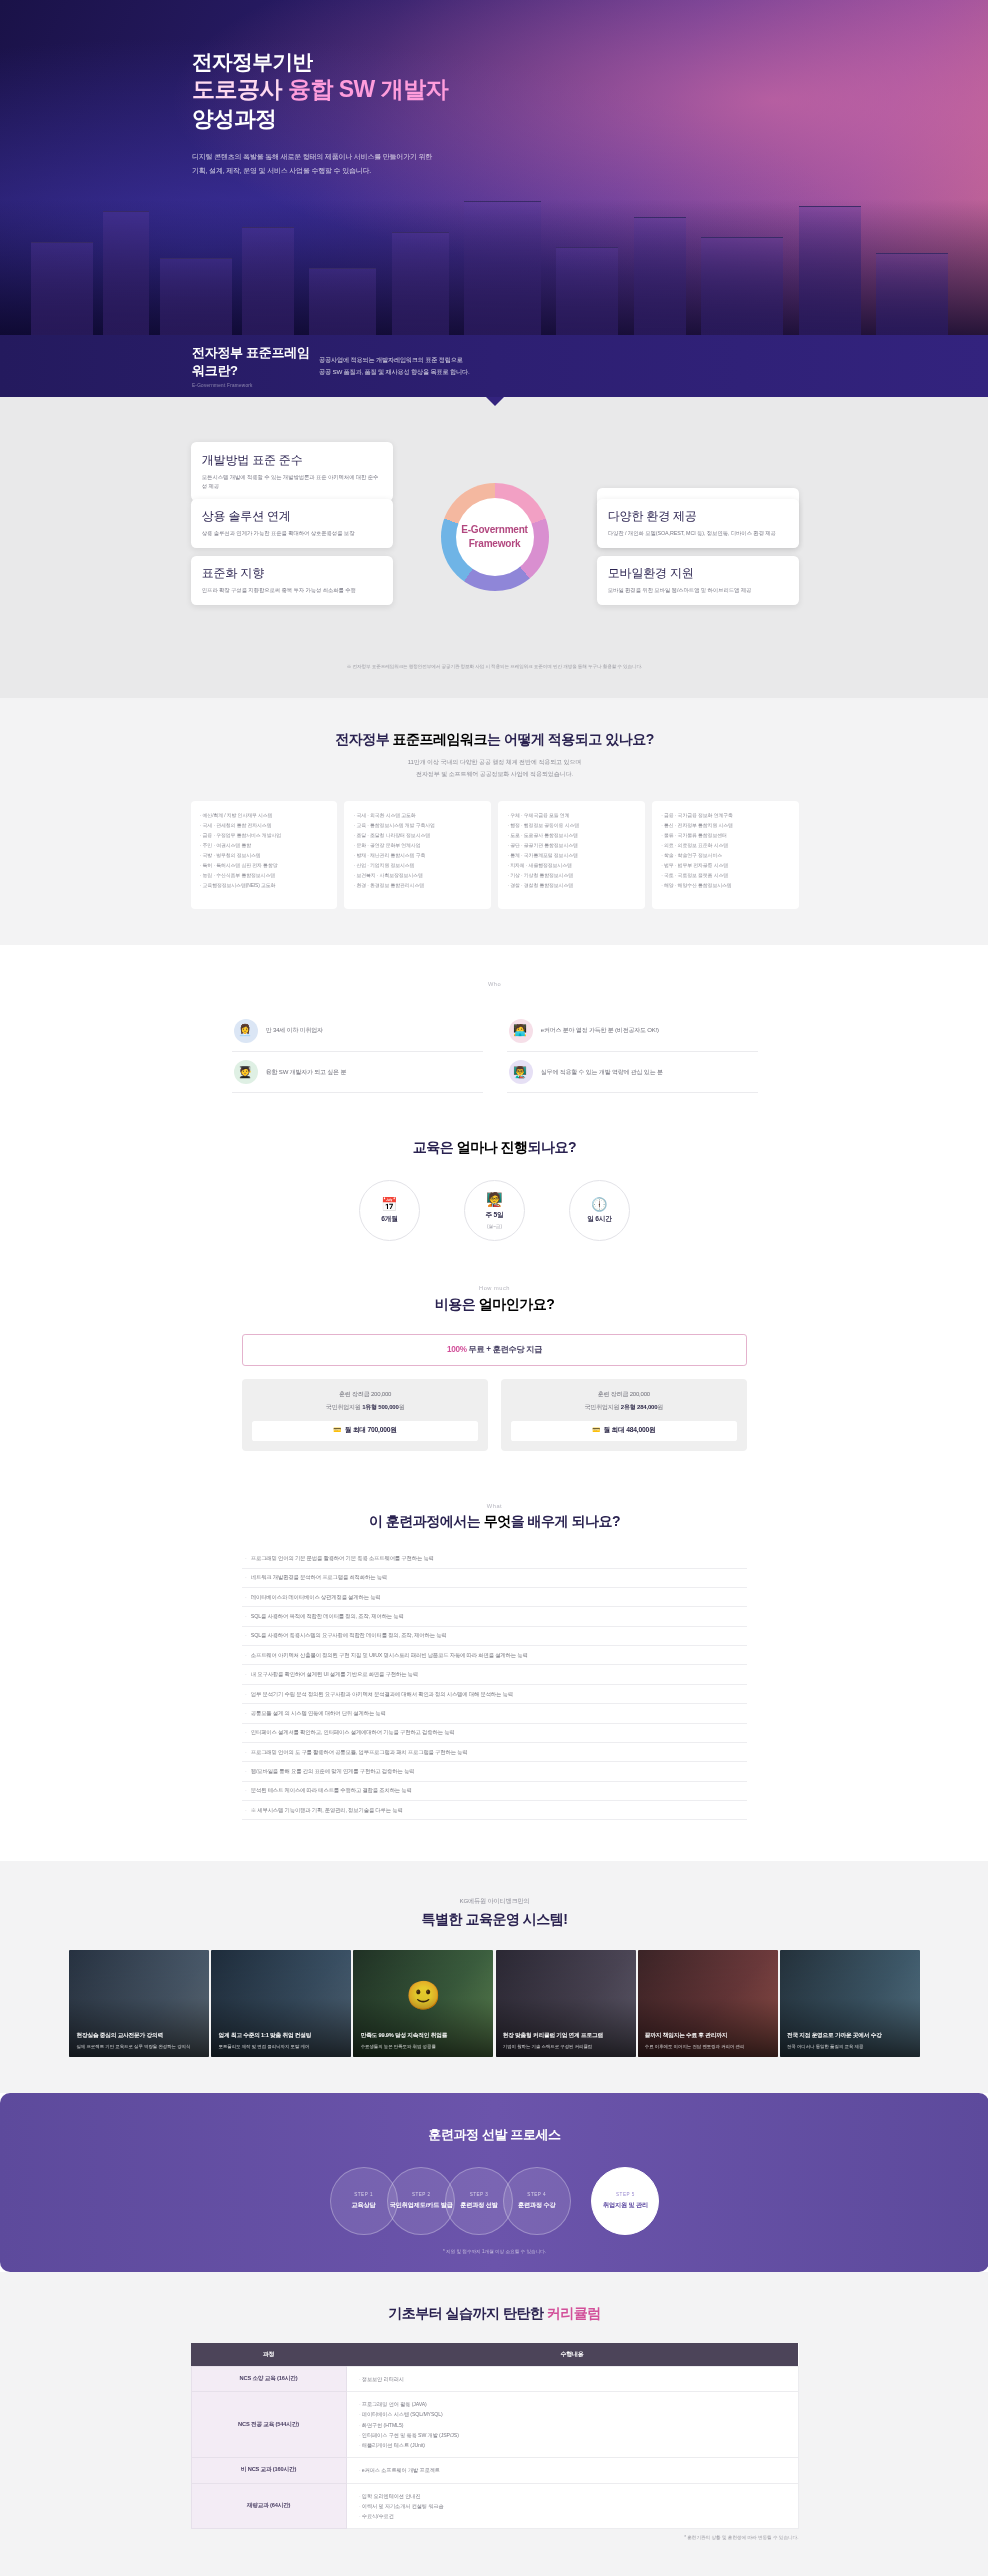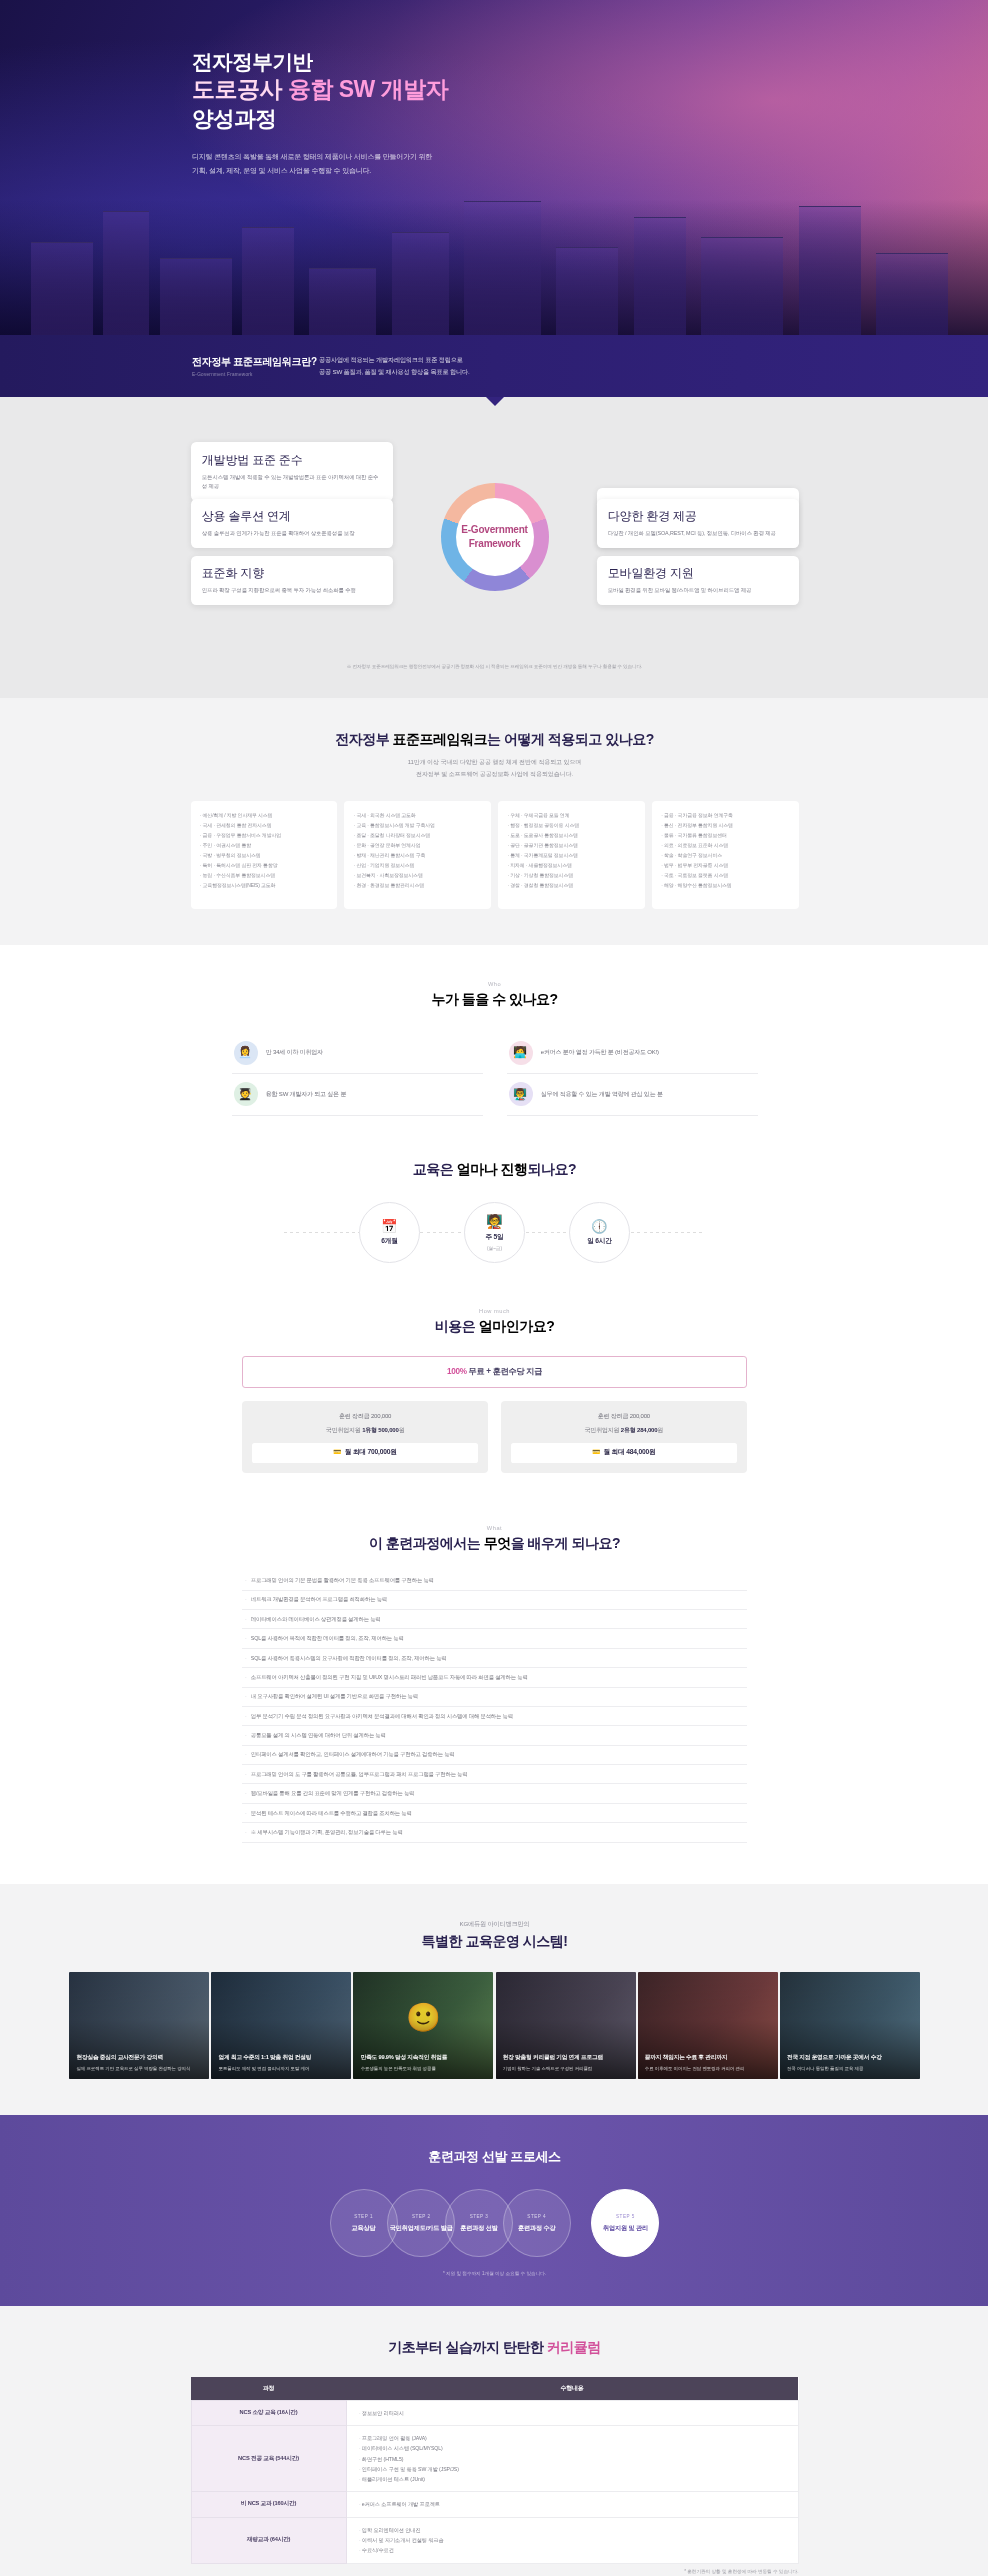--- a/index.html
+++ b/index.html
@@ -45,21 +45,21 @@
   .hero-desc { margin-top: 17.5px; color: rgba(255,255,255,.8); font-size: 7px; line-height: 2; letter-spacing: -0.2px; }
 
   
   .band {
     position: relative;
     background: linear-gradient(90deg, #241a5e 0%, #2d1f72 50%, #33237e 100%);
     height: 62px;
     display: flex; align-items: center;
   }
   .band-left { width: 319px; padding-left: 192px; color: #fff; }
-  .band-left .bt { font-size: 10px; font-weight: 700; letter-spacing: -0.3px; }
+  .band-left .bt { font-size: 13px; font-weight: 700; letter-spacing: -0.3px; }
   .band-left .bs { font-size: 4.6px; color: rgba(255,255,255,.45); margin-top: 3.1px; letter-spacing: 0.3px; }
   .band-right { color: rgba(255,255,255,.82); font-size: 6.2px; line-height: 1.9; letter-spacing: -0.2px; }
   .band-arrow {
     position: absolute; left: 50%; transform: translateX(-50%); bottom: -8.8px;
     width: 0; height: 0; border-left: 9.3px solid transparent; border-right: 9.3px solid transparent;
     border-top: 9.3px solid #33237e;
   }
 
   
   .sec-diagram { background: #e9e9ea; padding: 36px 0 29px; }
@@ -163,21 +163,21 @@
   .sys-card .cap .d { font-size: 4.4px; line-height: 1.65; margin-top: 2.6px; color: rgba(255,255,255,.82); }
   .ph1 { background: linear-gradient(135deg, #263140, #4a5a6b 60%, #6e7c88); }
   .ph2 { background: linear-gradient(135deg, #1d2b3a, #3a5064 55%, #5d7488); }
   .ph3 { background: linear-gradient(135deg, #1f3024, #3c5f3f 55%, #6d9a5e); }
   .ph4 { background: linear-gradient(135deg, #2a2733, #4b4555 55%, #6f6a7d); }
   .ph5 { background: linear-gradient(135deg, #3a2326, #6d3a3c 55%, #a75b52); }
   .ph6 { background: linear-gradient(135deg, #23303a, #3f5a6b 55%, #63869a); }
   .smiley { position: absolute; left: 50%; top: 42%; transform: translate(-50%,-50%); font-size: 28px; }
 
   
-  .sec-proc { background: linear-gradient(90deg, #5d4a9c 0%, #6b54ab 50%, #5d4a9c 100%); padding: 33px 0 30px; }
+  .sec-proc { background: linear-gradient(90deg, #5d4a9c 0%, #6b54ab 50%, #5d4a9c 100%); padding: 33px 0 18px; border-radius: 10px; }
   .proc-title { text-align: center; color: #fff; font-size: 13px; font-weight: 800; letter-spacing: -0.4px; }
   .proc-row { width: 608px; margin: 23px auto 0; display: flex; align-items: center; justify-content: center; }
   .pstep {
     width: 68px; height: 68px; border-radius: 50%; background: rgba(255,255,255,.10);
     border: 0.5px solid rgba(255,255,255,.28); color: #fff; display: flex; flex-direction: column;
     align-items: center; justify-content: center; gap: 4.6px; margin-right: -10.3px; position: relative;
   }
   .pstep .sn { font-size: 4.6px; letter-spacing: 0.5px; color: rgba(255,255,255,.7); }
   .pstep .sl { font-size: 6.2px; font-weight: 700; letter-spacing: -0.2px; text-align: center; line-height: 1.45; }
   .pstep.last { background: #fff; color: #5a46a0; margin-left: 31px; margin-right: 0; border-color: #fff; }
@@ -333,21 +333,20 @@
         <li>· 법무 · 법무부 전자공증 시스템</li>
         <li>· 국토 · 국토정보 플랫폼 시스템</li>
         <li>· 해양 · 해양수산 통합정보시스템</li>
       </ul>
     </div>
   </section>
 
   <section class="sec-who">
     <div class="sec-head">
       <div class="eyebrow">Who</div>
-      <h2><span class="pk">누가 들을 수 있나요?</span></h2>
     </div>
     <div class="who-grid">
       <div class="who-item">
         <div class="who-ava a1">👩‍💼</div>
         <div class="who-txt">만 34세 이하 미취업자</div>
       </div>
       <div class="who-item">
         <div class="who-ava a2">🧑‍💻</div>
         <div class="who-txt">e커머스 분야 열정 가득한 분 (비전공자도 OK!)</div>
       </div>

